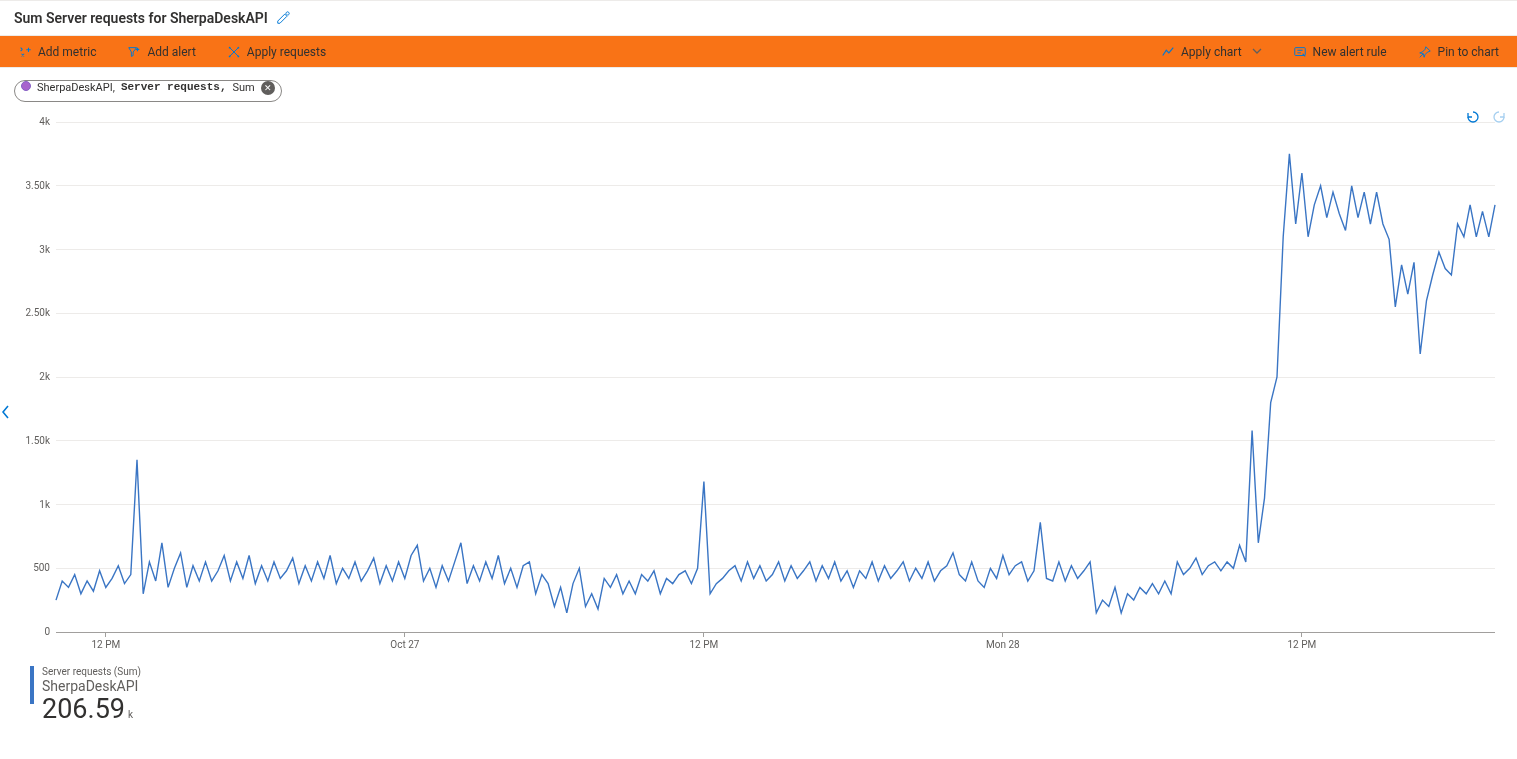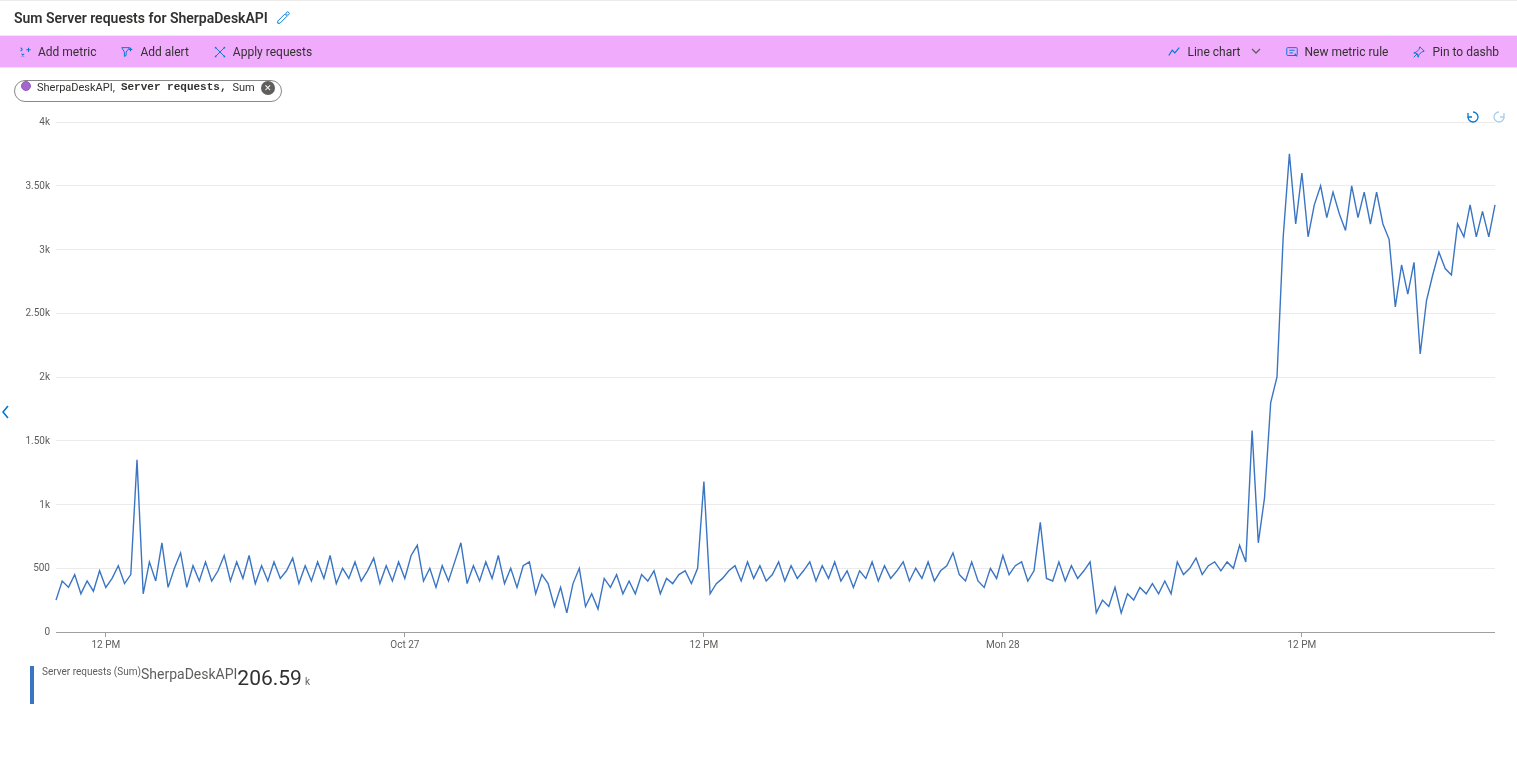--- a/index.html
+++ b/index.html
@@ -20,23 +20,23 @@
   }
   .title-row .title {
     font-size: 14px; font-weight: 600; color: #323130;
   }
   .title-row .edit-icon { margin-left: 8px; color: #0078d4; display:flex; }
 
   .toolbar {
     display: flex; align-items: center;
     height: 32px;
     padding: 0 10px;
-    background: #f0abfc;
+    background: #f97316;
     border-bottom: 1px solid #edebe9;
-    gap: 8px;
+    gap: 15px;
   }
   .tb-btn {
     display: inline-flex; align-items: center; gap:6px;
     height: 28px; padding: 0 8px;
     border-radius: 2px;
     cursor: pointer;
     color: #323130;
     font-size: 12px;
   }
   .tb-btn .ic { color: #0078d4; display:flex; }
@@ -72,24 +72,24 @@
   .chart-svg .grid line { stroke:#edebe9; stroke-width:1; shape-rendering:crispEdges; }
   .chart-svg .axis text { fill:#605e5c; font-size:10px; }
   .chart-svg .axis line { stroke:#a19f9d; stroke-width:1; shape-rendering:crispEdges;}
   .chart-svg .series { fill:none; stroke:#3a75c4; stroke-width:1.4; }
 
   .legend {
     display:flex; align-items:flex-start; gap:8px;
     padding: 4px 16px 10px 30px;
   }
   .legend .bar { width:4px; height:38px; background:#3a75c4; }
-  .legend .lines { display:flex; flex-direction:row; line-height:1.15;}
+  .legend .lines { display:flex; flex-direction:column; line-height:1.15;}
   .legend .l1 { font-size:10px; color:#605e5c;}
   .legend .l2 { font-size:14px; color:#605e5c;}
-  .legend .val { font-size:21px; color:#323130; }
+  .legend .val { font-size:27px; color:#323130; }
   .legend .unit { font-size:10px; color:#605e5c;}
 
   .collapse-handle{
     position:absolute; left:0; top:400px; width:12px;height:24px;
     display:flex;align-items:center;justify-content:center;
     color:#0078d4; cursor:pointer;
   }
 </style>
 </head>
 <body>
@@ -139,45 +139,45 @@
     </span>
     <span>Apply requests</span>
   </div>
   <div class="spacer"></div>
   <div class="tb-btn">
     <span class="ic">
       <svg width="14" height="14" viewBox="0 0 16 16">
           <path d="M2 12 L6 6 L9 9 L14 3" fill="none" stroke="currentColor" stroke-width="1.3"></path>
         </svg>
     </span>
-    <span>Line chart</span>
+    <span>Apply chart</span>
     <span class="chev">
       <svg width="10" height="10" viewBox="0 0 10 10">
           <path d="M1 3 L5 7 L9 3" fill="none" stroke="currentColor" stroke-width="1.3"></path>
         </svg>
     </span>
   </div>
   <div class="tb-btn">
     <span class="ic">
       <svg width="14" height="14" viewBox="0 0 16 16">
           <rect x="2" y="3" width="12" height="9" rx="1" fill="none" stroke="currentColor" stroke-width="1.1"></rect>
           <path d="M5 6 h6 M5 9 h4" stroke="currentColor" stroke-width="1.1"></path>
           <path d="M11 10 l3 3" stroke="currentColor" stroke-width="1.3"></path>
         </svg>
     </span>
-    <span>New metric rule</span>
+    <span>New alert rule</span>
   </div>
   <div class="tb-btn">
     <span class="ic">
       <svg width="14" height="14" viewBox="0 0 16 16">
           <path d="M9 2 l5 5 -3 1 -3 3 -1 3 -1 -4 -4 -1 3 -1 3 -3 Z" fill="none" stroke="currentColor" stroke-width="1.1"></path>
           <path d="M6 10 L2 14" stroke="currentColor" stroke-width="1.1"></path>
         </svg>
     </span>
-    <span>Pin to dashb</span>
+    <span>Pin to chart</span>
   </div>
 </div>
 
 <div class="pill-row">
   <div class="pill">
     <span class="bulb"></span>
     <span>SherpaDeskAPI,</span>
     <span class="bold">Server requests,</span>
     <span>Sum</span>
     <span class="close">✕</span>

